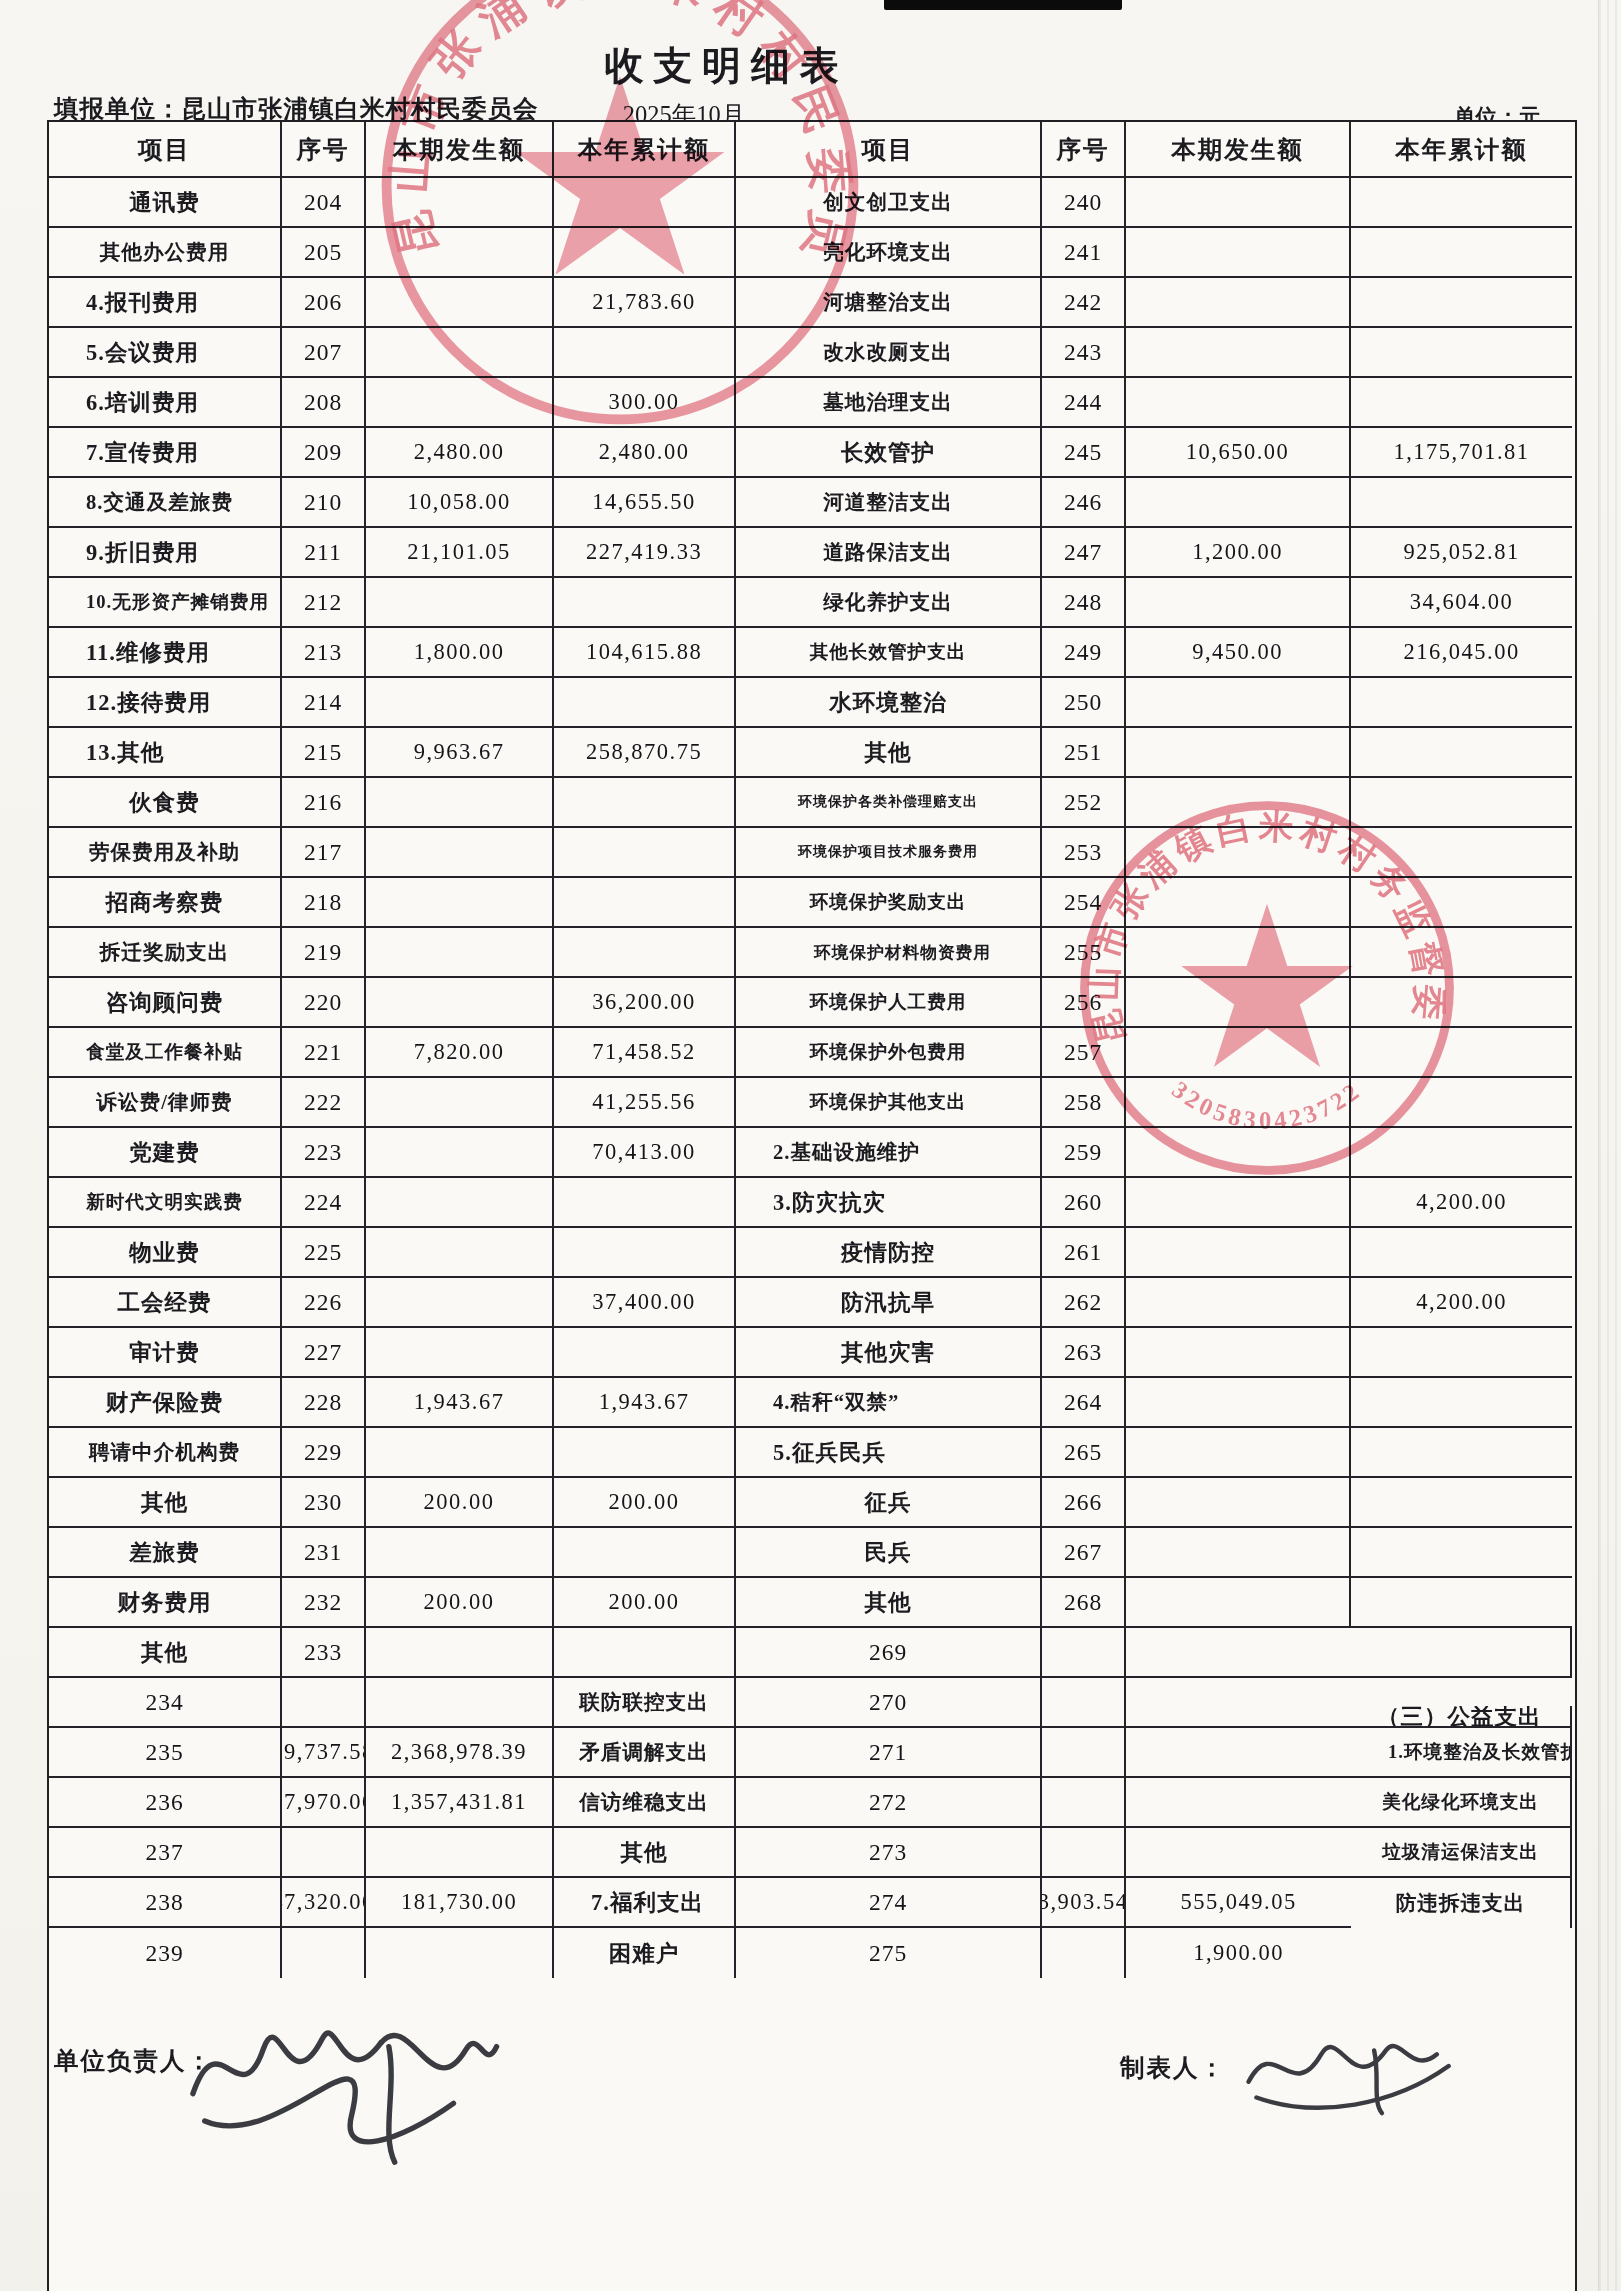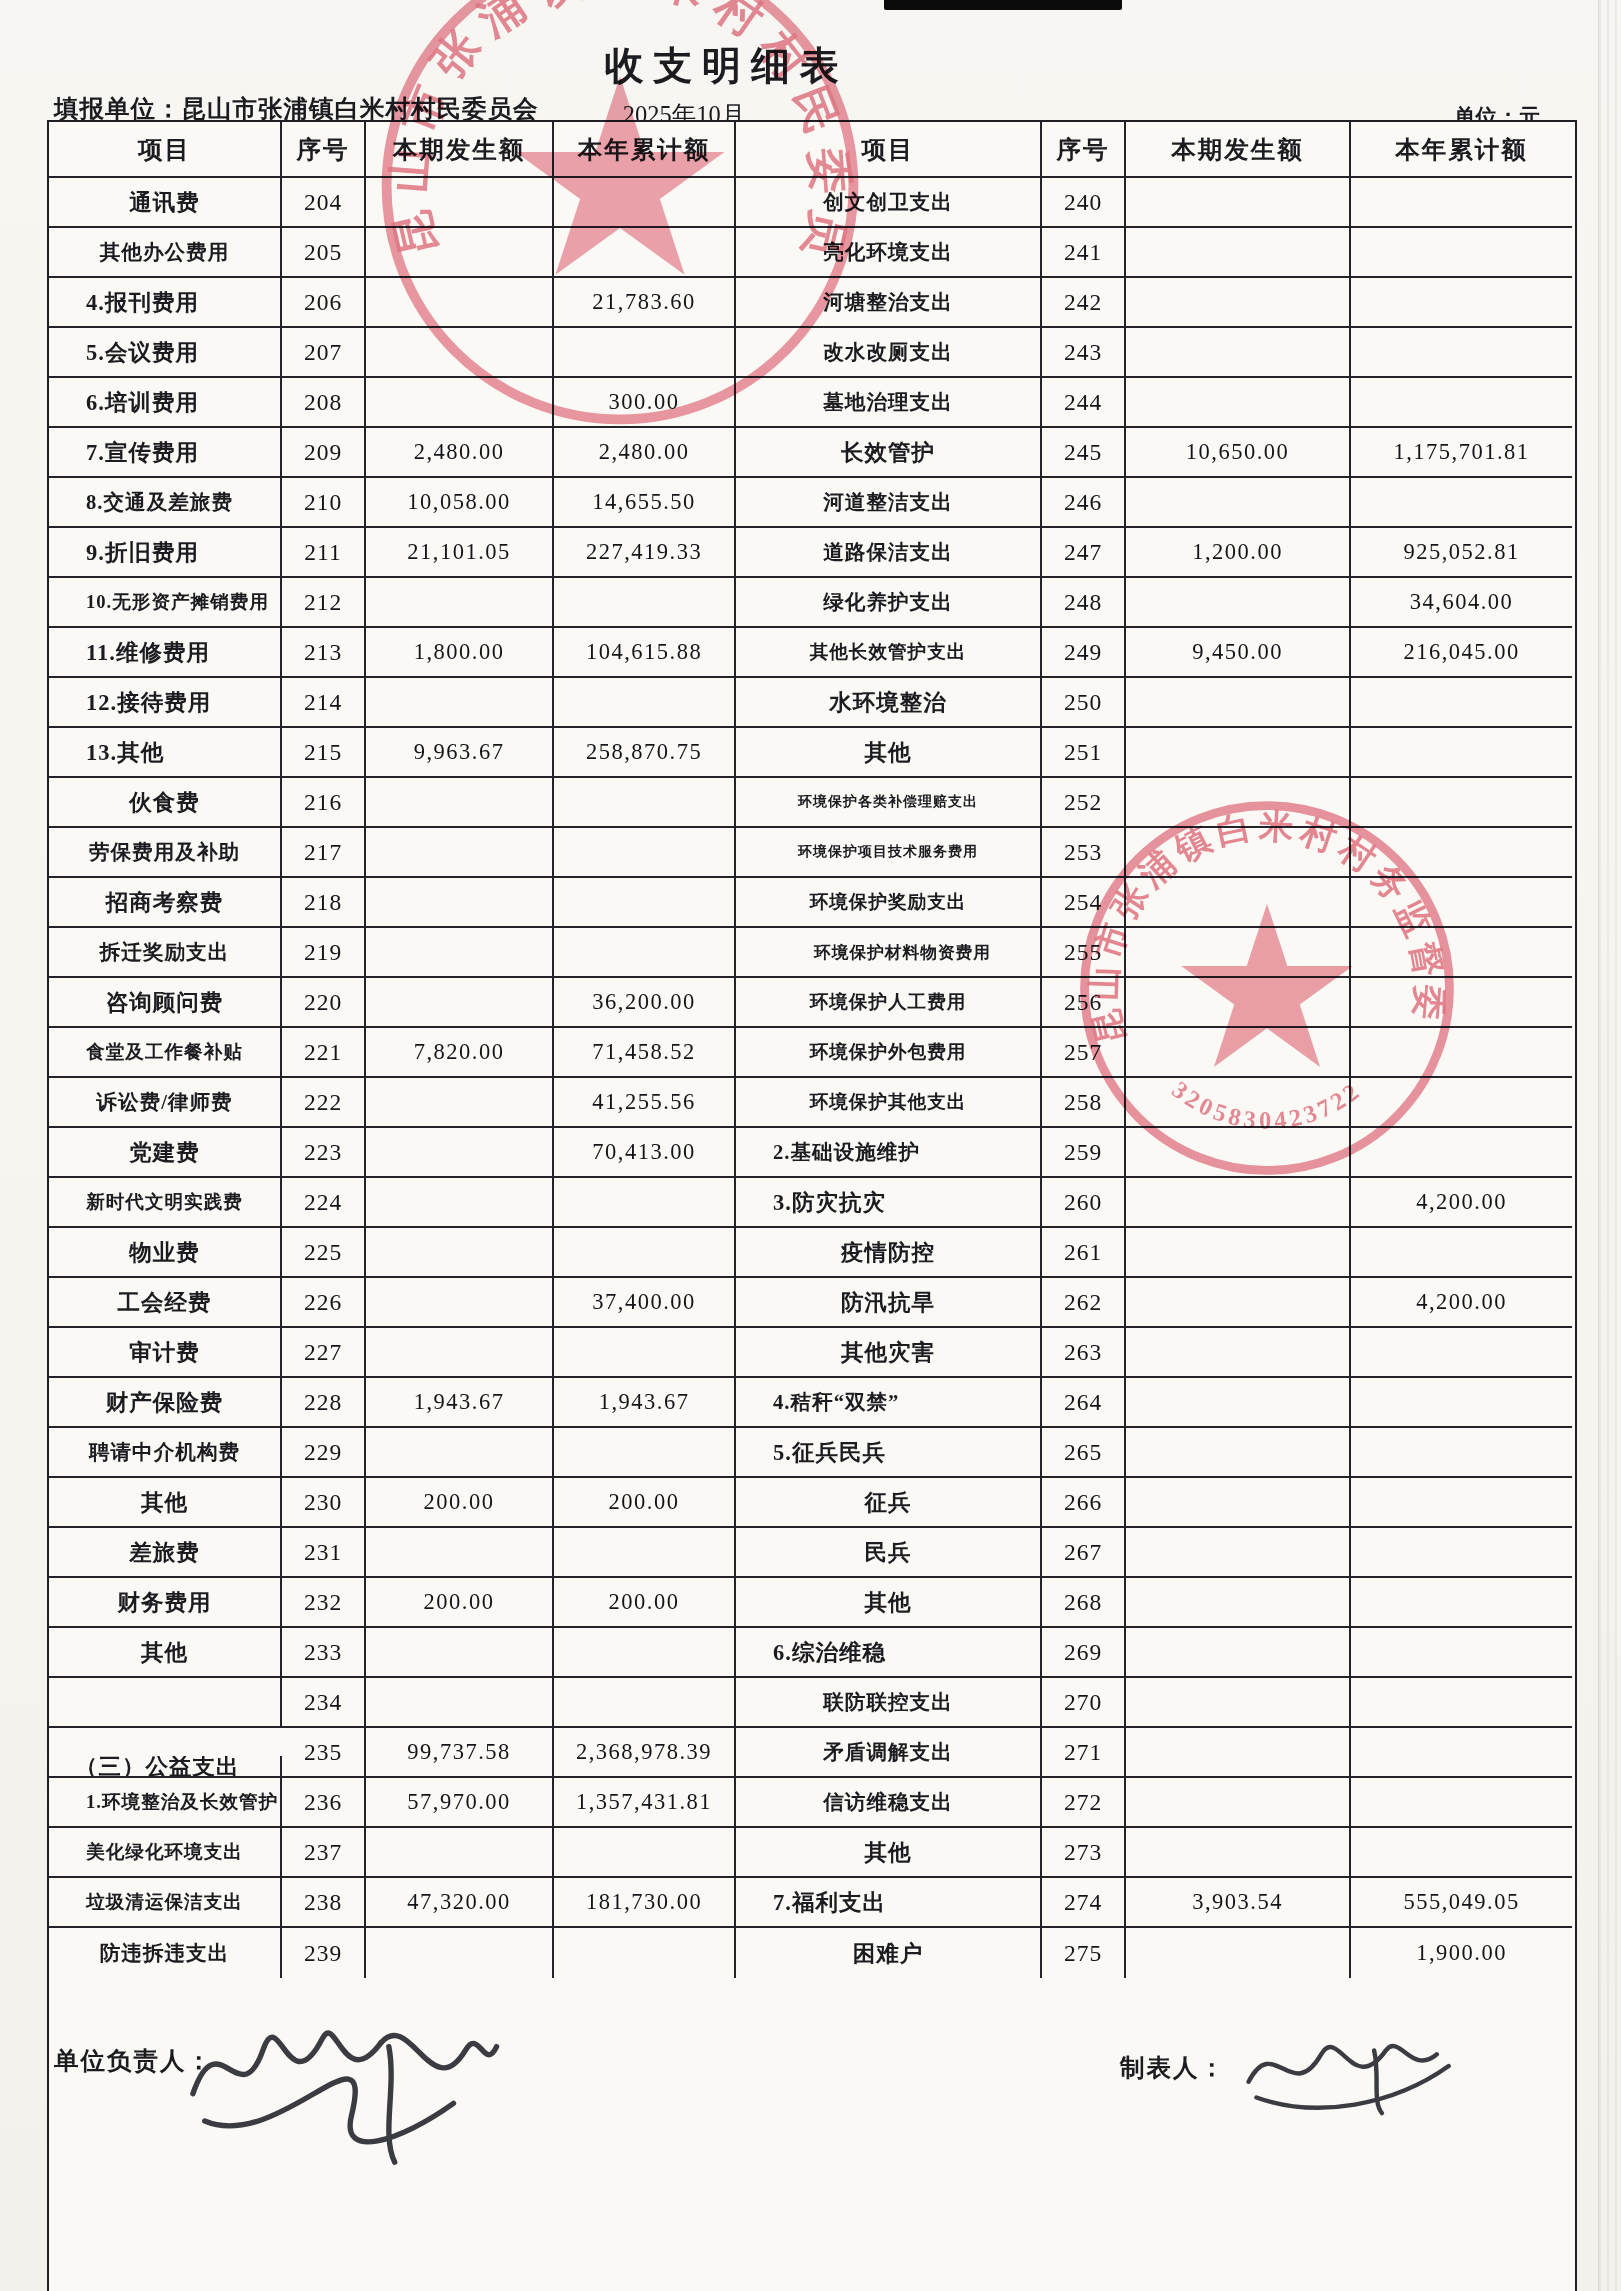--- a/index.html
+++ b/index.html
@@ -286,21 +286,20 @@
       <div class="cell num">200.00</div>
       <div class="cell num">200.00</div>
       <div class="cell item s23">其他</div>
       <div class="cell num no">268</div>
       <div class="cell num"></div>
       <div class="cell num c8"></div>
       <div class="cell item s23">其他</div>
       <div class="cell num no">233</div>
       <div class="cell num"></div>
       <div class="cell num"></div>
-      <div class="cell item s23 left pad-l">6.综治维稳</div>
       <div class="cell num no">269</div>
       <div class="cell num"></div>
       <div class="cell num c8"></div>
       <div class="cell item s23"></div>
       <div class="cell num no">234</div>
       <div class="cell num"></div>
       <div class="cell num"></div>
       <div class="cell item s21">联防联控支出</div>
       <div class="cell num no">270</div>
       <div class="cell num"></div>

